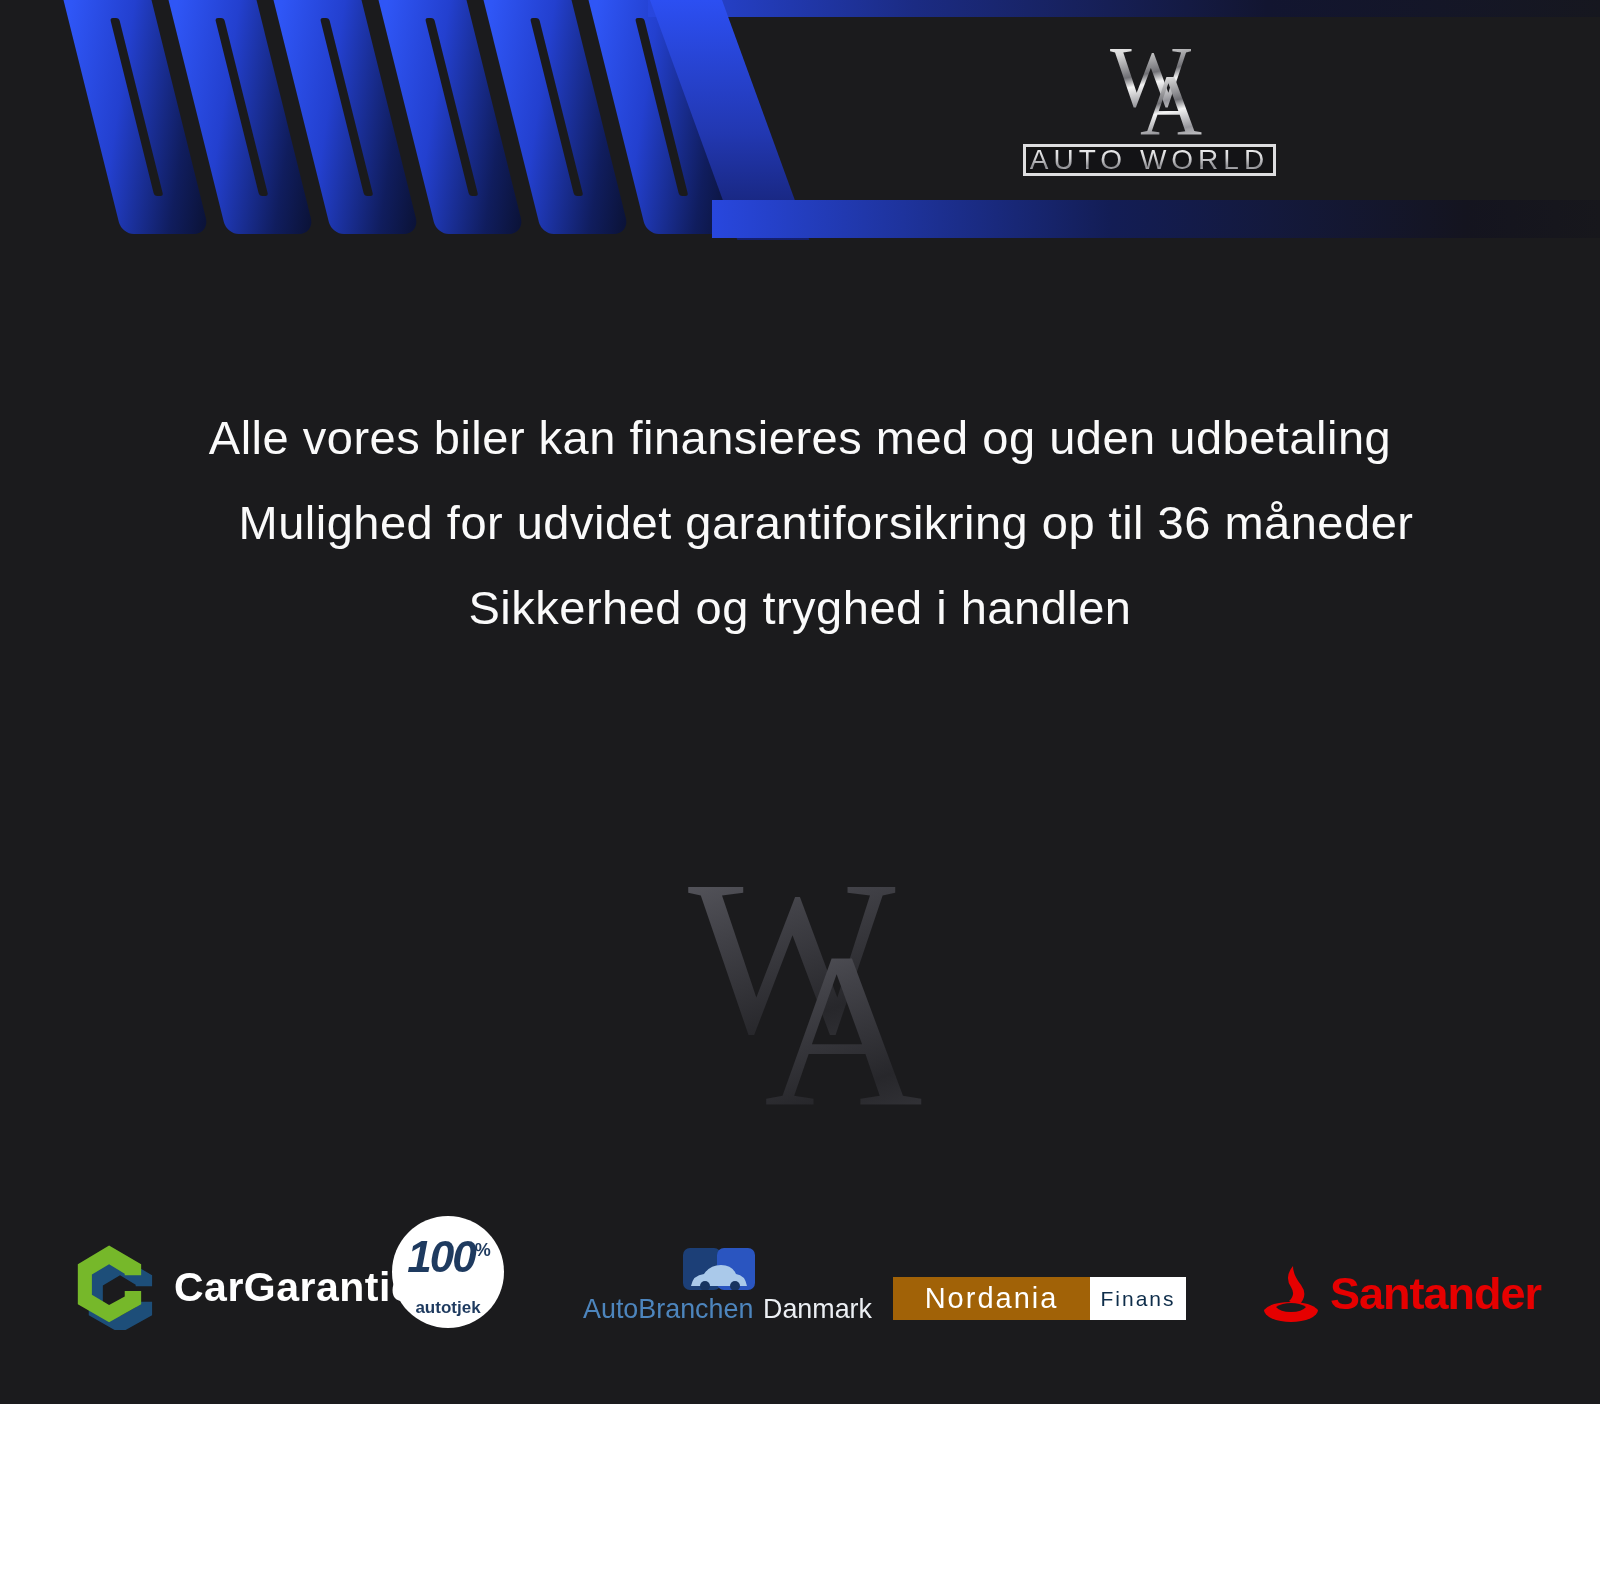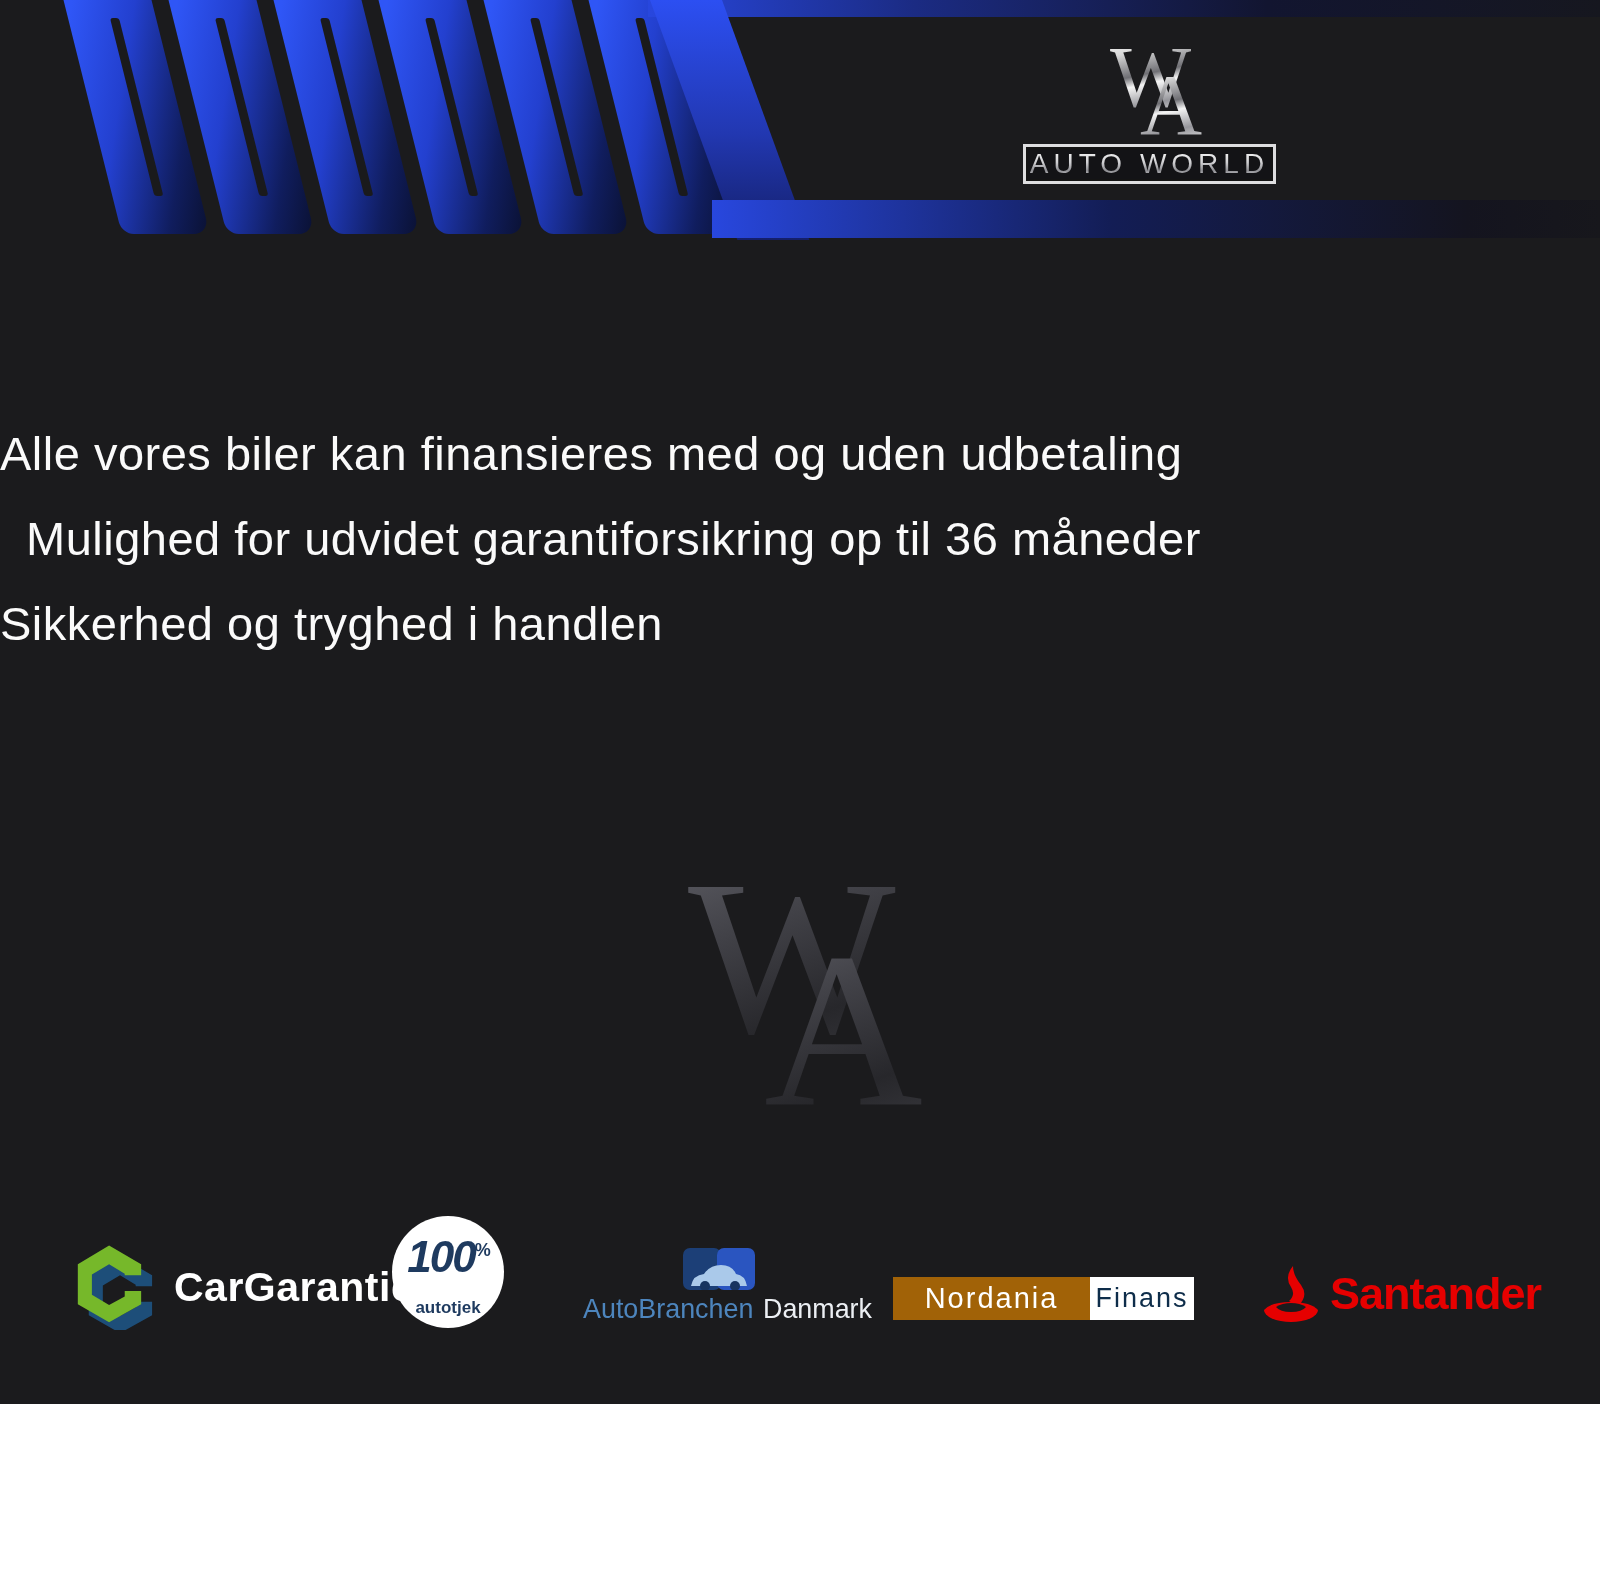--- a/index.html
+++ b/index.html
@@ -25,29 +25,29 @@
   
   .monogram { position:relative; font-family:"Liberation Serif", serif; font-weight:400; line-height:1; }
   .monogram .mono-w, .monogram .mono-a { position:absolute; -webkit-background-clip:text; background-clip:text; color:transparent; }
   .chrome { background:linear-gradient(168deg, #ffffff 0%, #d9d9d9 22%, #6f6f74 46%, #f4f4f4 56%, #96969b 76%, #ffffff 100%); }
   .ghost  { background:linear-gradient(160deg, #5d5d64 0%, #414147 35%, #27272b 72%, #3a3a3f 100%); }
 
   .logo { position:absolute; left:1023px; top:34px; width:270px; text-align:center; }
   .logo .monogram { width:96px; height:96px; margin:0 auto; font-size:86px; }
   .logo .mono-w { left:0; top:0; }
   .logo .mono-a { left:30px; top:28px; }
-  .logo-box { margin-top:14px; width:253px; height:40px; border:3px solid #dedee0;
+  .logo-box { margin-top:14px; width:253px; height:32px; border:3px solid #dedee0;
               box-shadow:inset 0 0 0 2px #141414; background:#131316;
               display:flex; align-items:center; justify-content:center; }
   .logo-box span { font-size:28px; letter-spacing:5px; font-weight:400;
                    background:linear-gradient(180deg,#ffffff 0%,#cfcfd2 45%,#8e8e93 70%,#e9e9ec 100%);
                    -webkit-background-clip:text; background-clip:text; color:transparent; }
 
   
-  .headlines { position:absolute; left:0; top:430px; width:1600px; text-align:left; color:#fafafa; }
+  .headlines { position:absolute; left:0; top:414px; width:1600px; text-align:center; color:#fafafa; }
   .headlines .hl { font-size:47px; font-weight:400; line-height:48px; margin-bottom:37px; letter-spacing:0.5px; }
   .headlines .hl.shift { transform:translateX(26px); }
 
   
   .watermark { position:absolute; left:688px; top:848px; width:240px; height:240px; font-size:220px; }
   .watermark .mono-w { left:0; top:0; }
   .watermark .mono-a { left:76px; top:72px; }
 
   
   .partner { position:absolute; display:flex; align-items:center; }
@@ -60,23 +60,23 @@
   .autotjek .at-num sup { font-size:18px; font-style:normal; }
   .autotjek .at-name { font-size:17px; font-weight:700; margin-top:18px; }
   .autobranchen-icon { position:absolute; left:683px; top:1248px; }
   .autobranchen-text { position:absolute; left:583px; top:1293px; font-size:28px; font-weight:400;
                        transform:scaleX(.96); transform-origin:left; white-space:nowrap; }
   .ab-primary { color:#4d85bd; } .ab-secondary { color:#eceff3; margin-left:10px; }
   .nordania { left:893px; top:1277px; }
   .nordania .nd-box1 { width:197px; height:43px; background:#a16207; color:#fff;
                        display:flex; align-items:center; justify-content:center;
                        font-size:29px; letter-spacing:2px; }
-  .nordania .nd-box2 { width:104px; height:43px; background:#ffffff; color:#0e2d4a;
+  .nordania .nd-box2 { width:96px; height:43px; background:#ffffff; color:#0e2d4a;
                        display:flex; align-items:center; justify-content:center;
-                       font-size:27px; letter-spacing:2px; }
+                       font-size:21px; letter-spacing:2px; }
   .santander { left:1262px; top:1266px; }
   .santander .st-text { margin-left:10px; font-size:45px; font-weight:700; color:#e60000; letter-spacing:-1px; }
 
   
   .footer { position:absolute; left:0; top:1404px; width:1600px; height:190px; background:#ffffff; }
 </style>
 </head>
 <body>
 
 <div class="poster">

